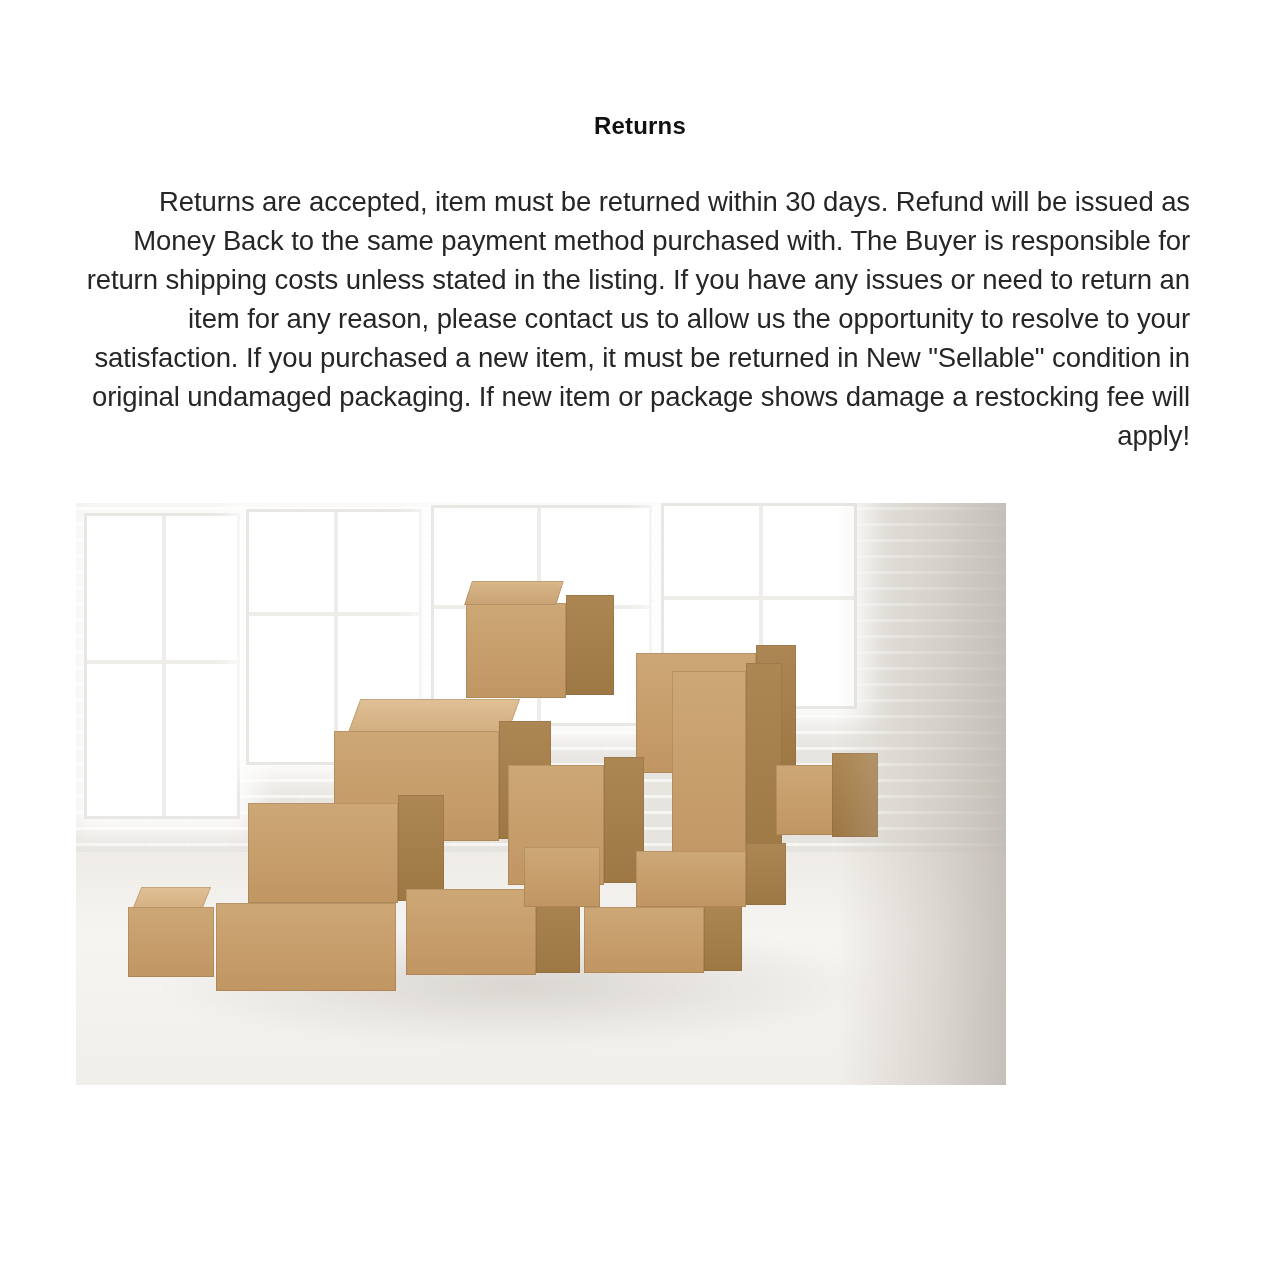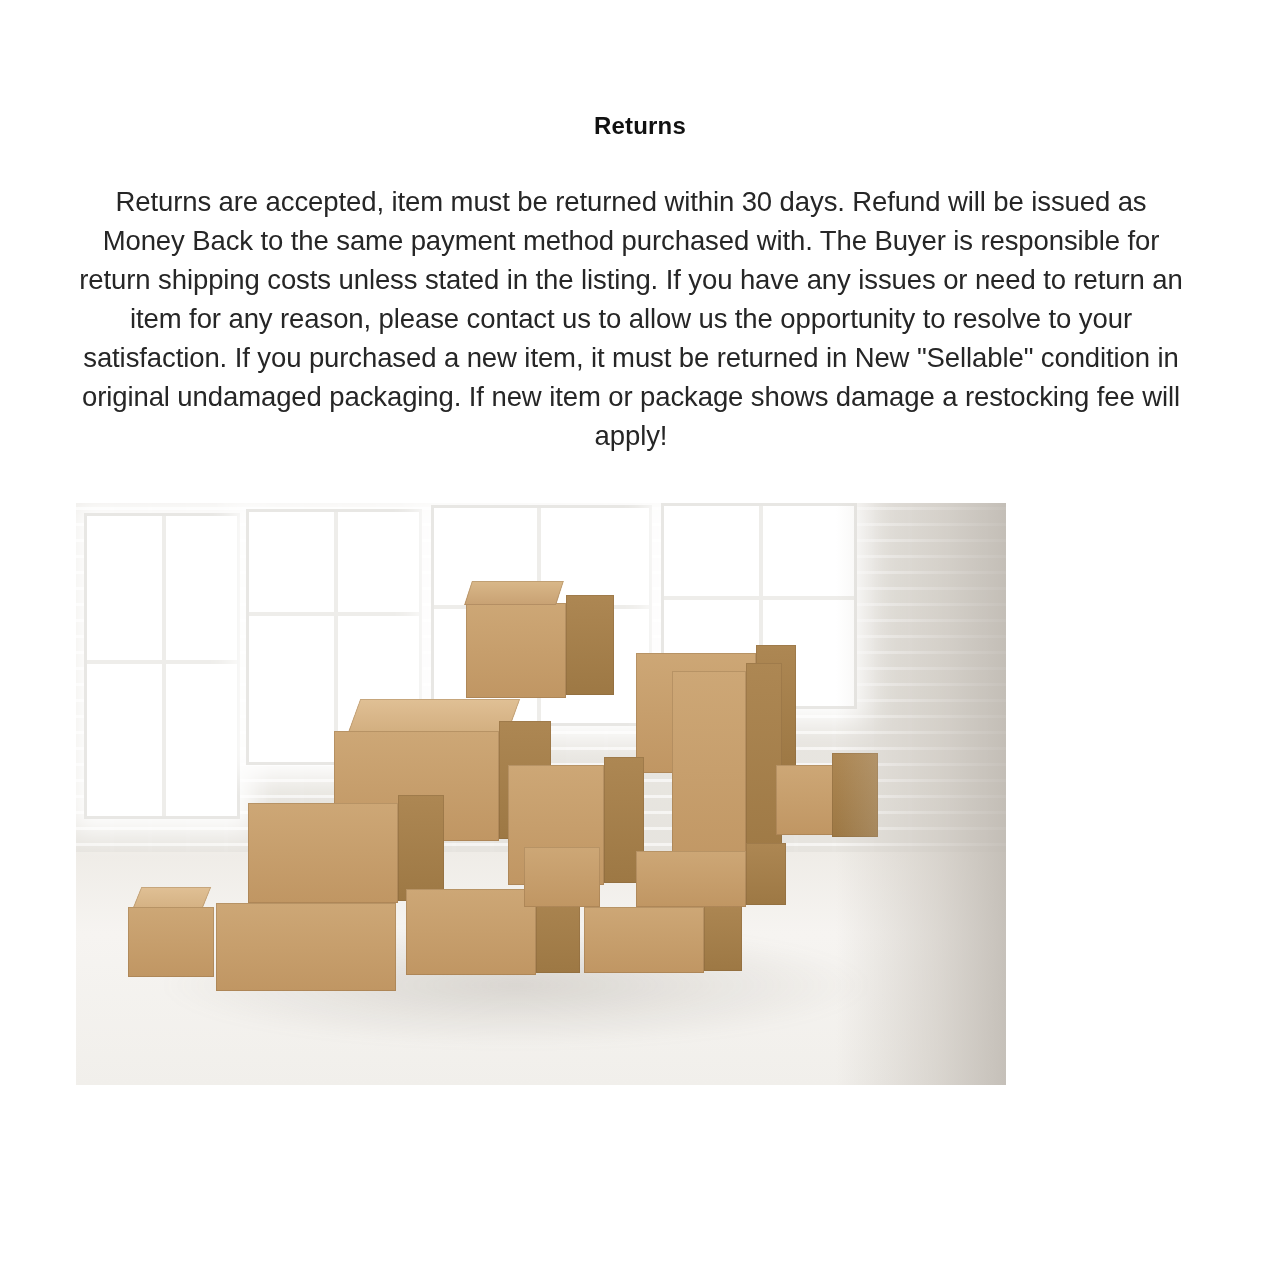--- a/index.html
+++ b/index.html
@@ -33,21 +33,21 @@
     color: #111111;
   }
   .doc-body {
     position: absolute;
     top: 182px;
     left: 72px;
     width: 1118px;
     font-size: 27.5px;
     line-height: 39px;
     color: #262626;
-    text-align: center;
+    text-align: right;
     letter-spacing: -0.1px;
   }
   .photo-frame {
     position: absolute;
     left: 76px;
     top: 503px;
     width: 930px;
     height: 582px;
     overflow: hidden;
     background: #f3f2f0;

